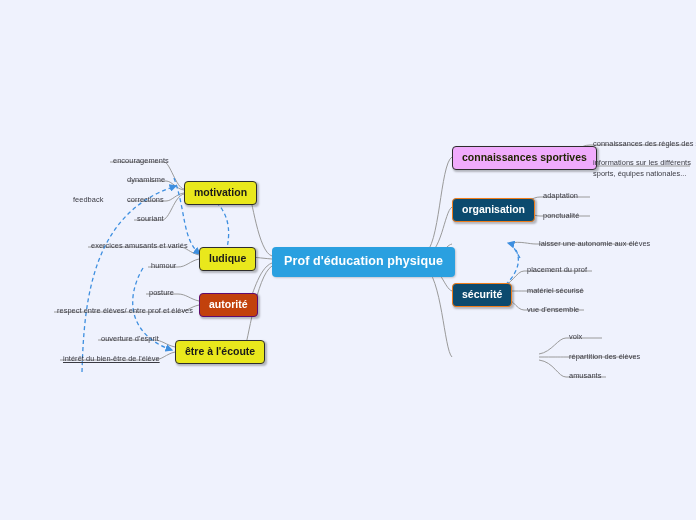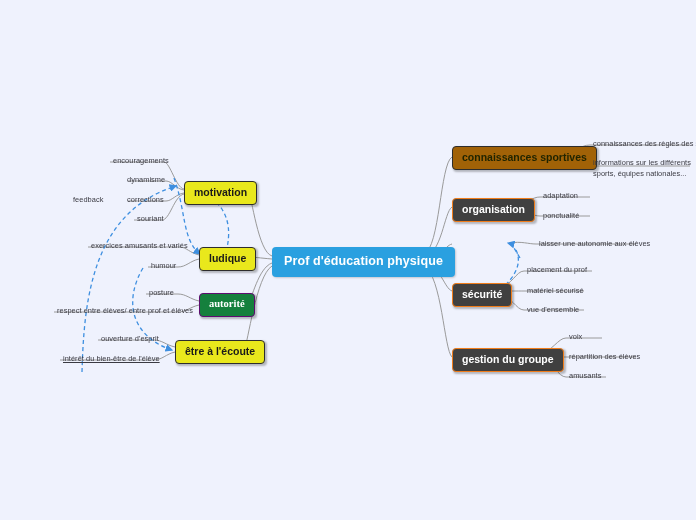--- a/index.html
+++ b/index.html
@@ -51,33 +51,32 @@
     border-radius: 4px;
     padding: 5px 9px 6px 9px;
     box-shadow: 1.5px 1.5px 2px rgba(0,0,0,.25);
   }
   .main.yellow {
     background: #e9e81c;
     color: #1a1a1a;
     border: 1.5px solid #2d2d2d;
   }
   .main.purple {
-    background: #15803d;
+    background: #c2410c;
     color: #ffffff;
     border: 1.5px solid #5e0c70;
-    font-family: Liberation Serif, serif;
   }
   .main.green {
-    background: #a16207;
+    background: #f0abfc;
     color: #1f2400;
     border: 1.5px solid #2d2d2d;
     text-align: center;
   }
   .main.orange {
-    background: #404040;
+    background: #0c4a6e;
     color: #ffffff;
     border: 1.5px solid #f07d1b;
   }
   
   .leaf {
     font-size: 7.4px;
     color: #3a3a42;
     letter-spacing: .05px;
     padding: 0 1px 2px 1px;
   }
@@ -181,18 +180,17 @@
   <div class="node leaf" style="left:542px; top:192px;">adaptation</div>
   <div class="node leaf" style="left:542px; top:212px;">ponctualité</div>
 
   <div class="node leaf" style="left:538px; top:240px;">laisser une autonomie aux élèves</div>
 
   <div class="node main orange" style="left:452px; top:283px;">sécurité</div>
   <div class="node leaf" style="left:526px; top:266px;">placement du prof</div>
   <div class="node leaf" style="left:526px; top:287px;">matériel sécurisé</div>
   <div class="node leaf" style="left:526px; top:306px;">vue d'ensemble</div>
 
-  <div class="node main orange" style="left:452px; top:348px;">gestion du groupe</div>
   <div class="node leaf" style="left:568px; top:333px;">voix</div>
   <div class="node leaf" style="left:568px; top:353px;">répartition des élèves</div>
   <div class="node leaf" style="left:568px; top:372px;">amusants</div>
 
 </div>
 
 </body></html>

